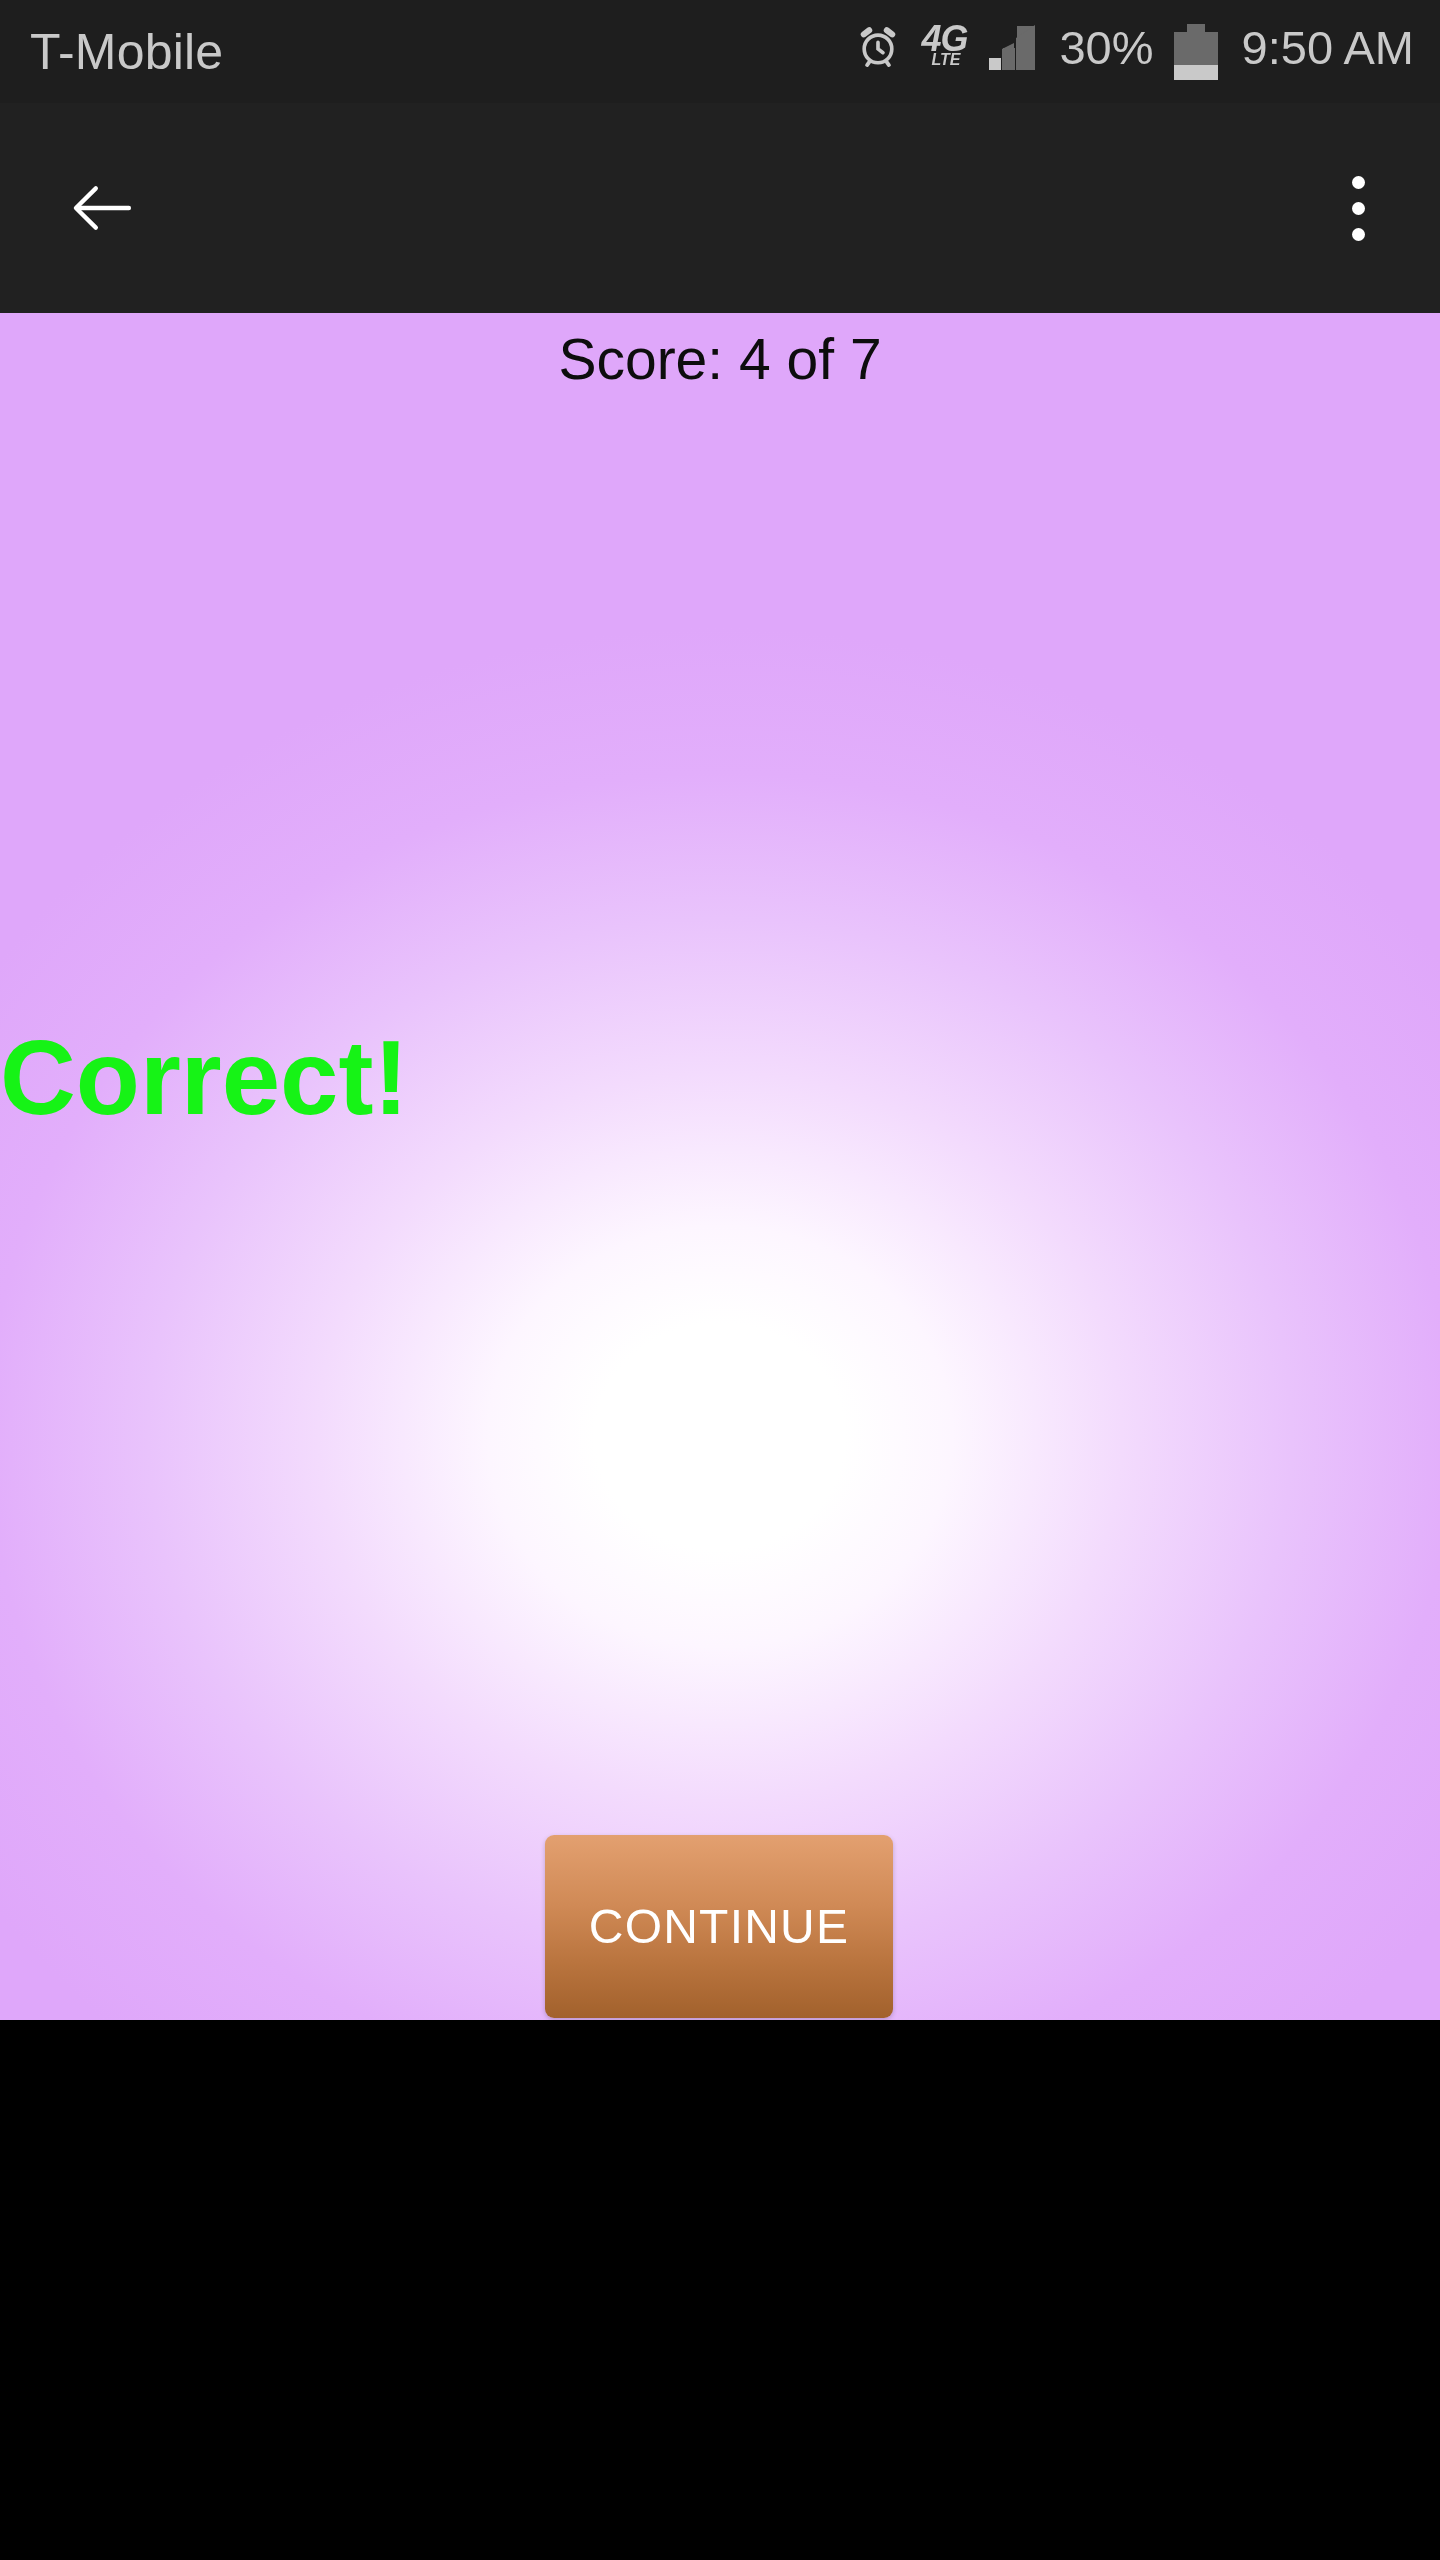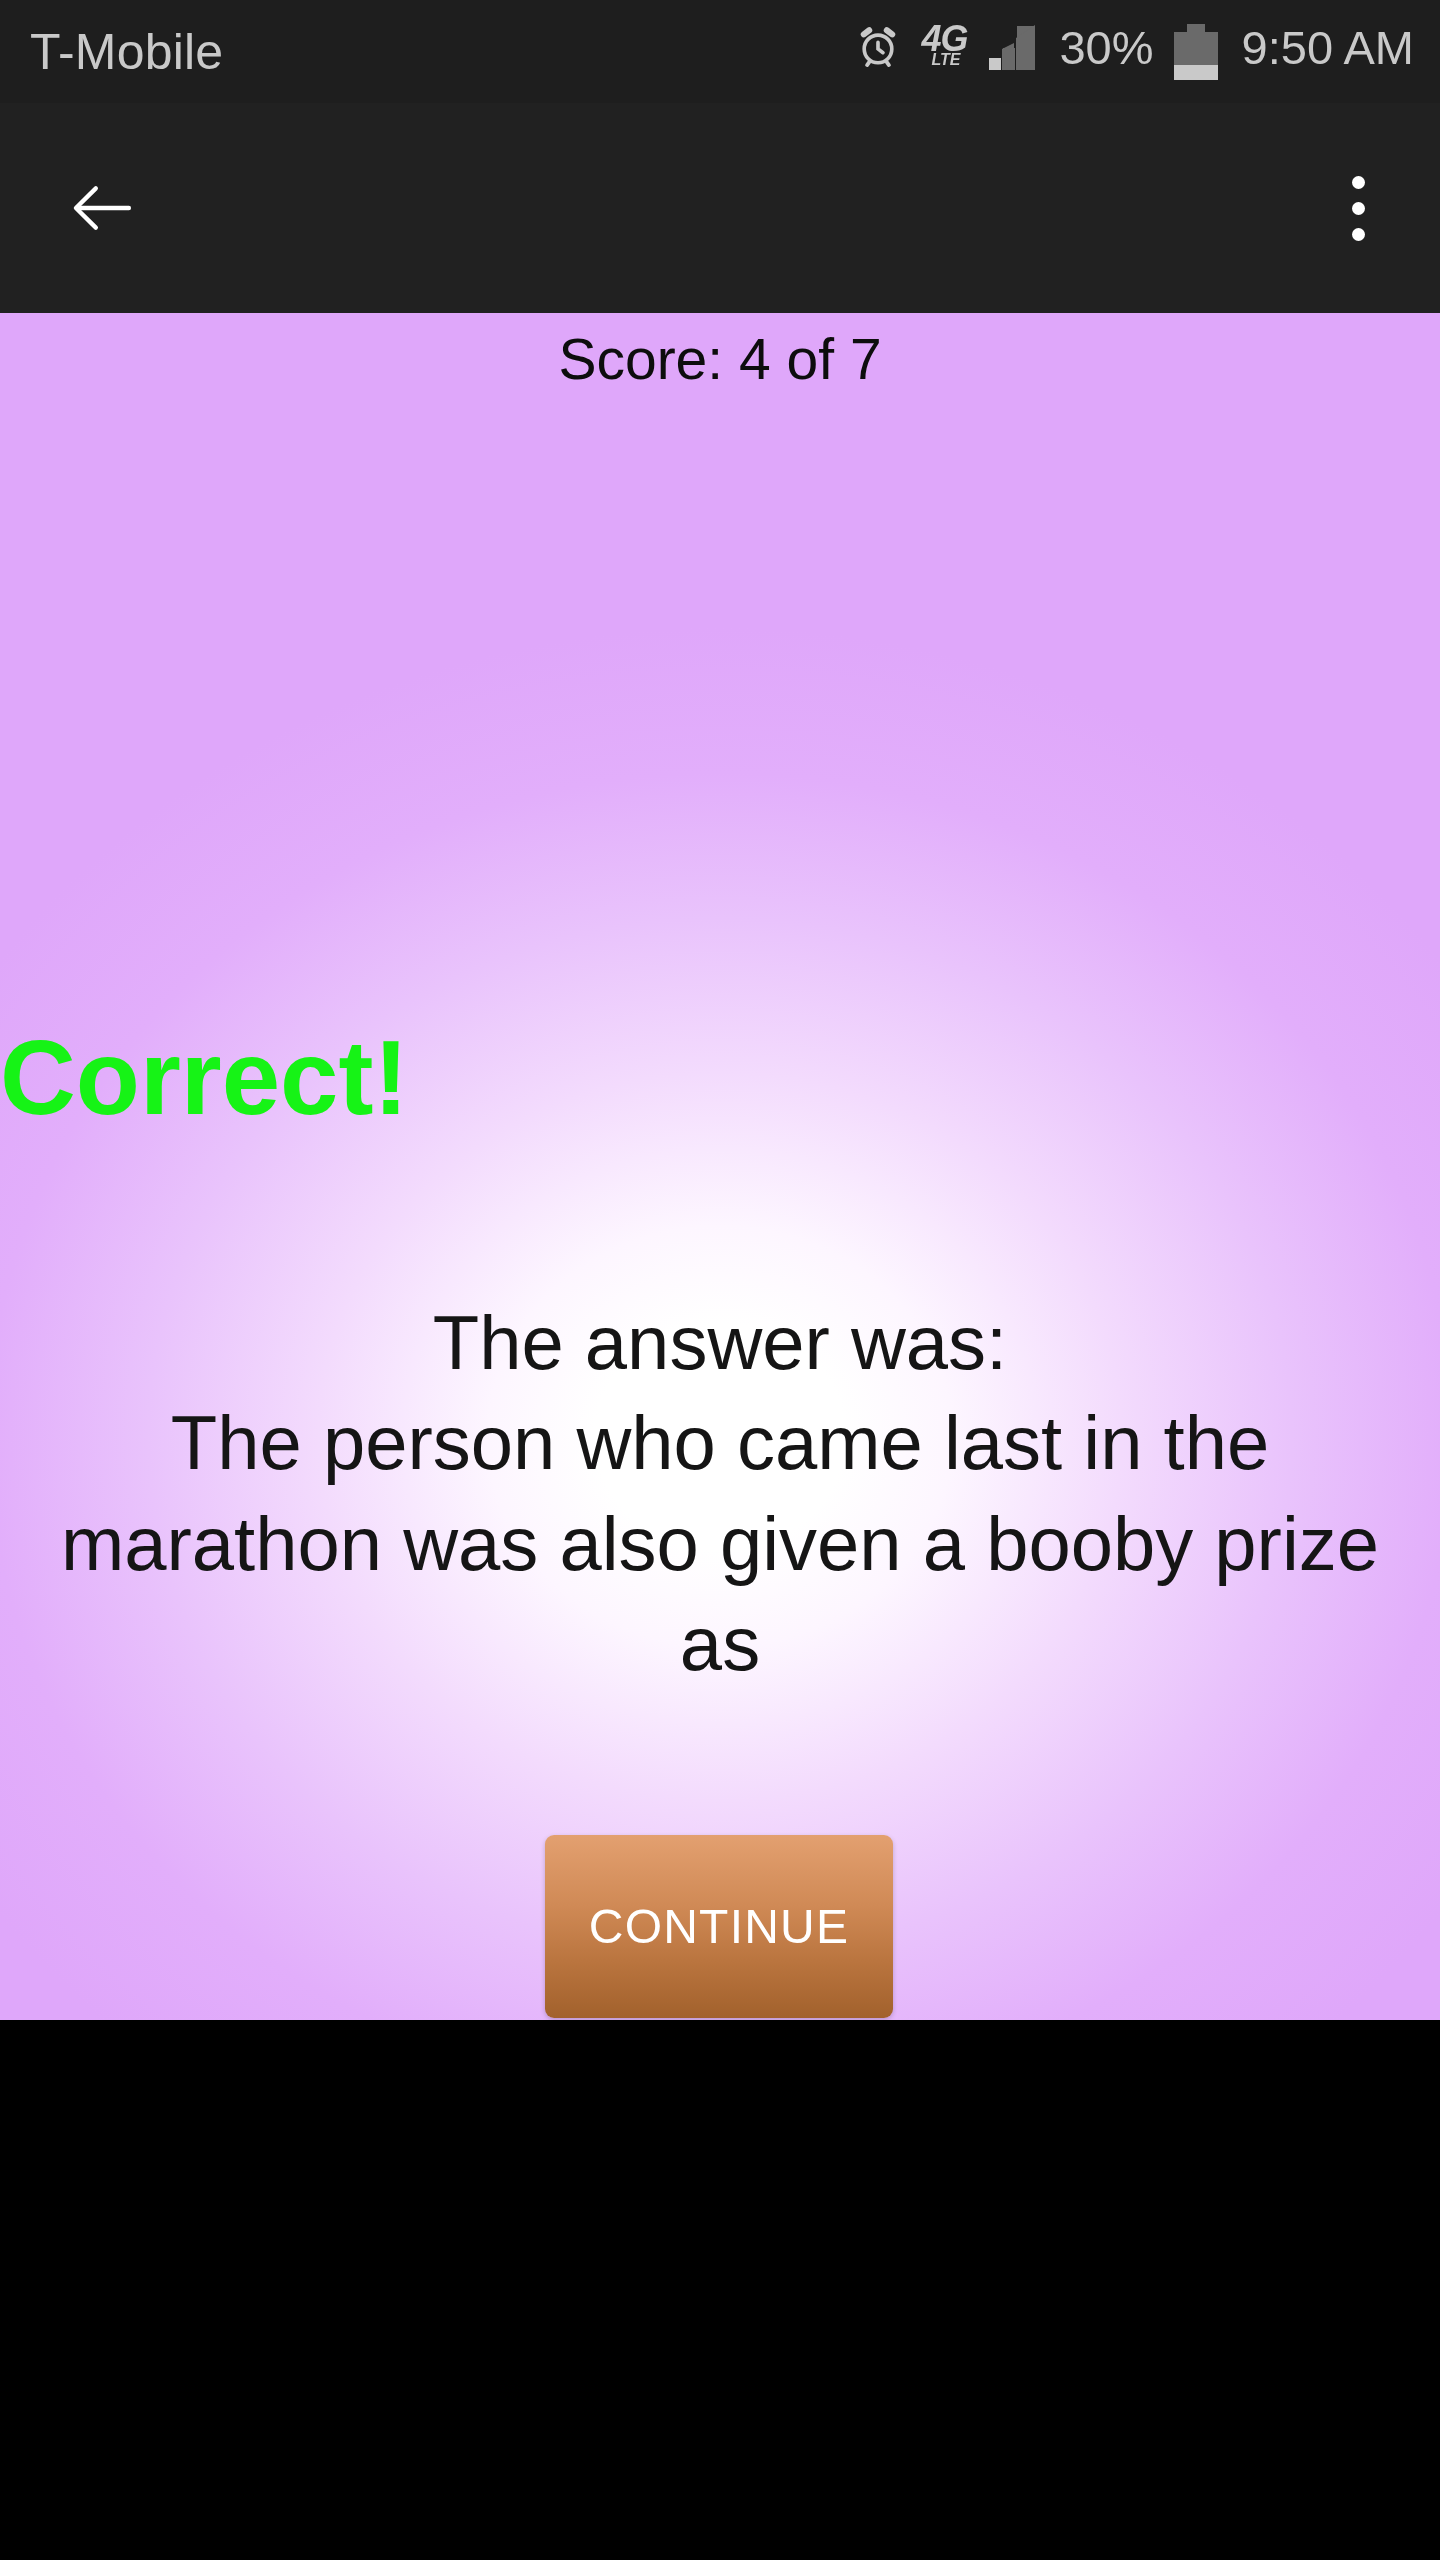--- a/index.html
+++ b/index.html
@@ -234,21 +234,19 @@
       <span class="dot"></span>
     </div>
   </div>
 
   <div id="content">
 
     <div id="score-label">Score: 4 of 7</div>
 
     <div id="result-heading">Correct!</div>
 
-    <div id="answer-block">The answer was:
-The person who came last in the marathon was also given a booby prize as</div>
 
     <button id="continue-button">CONTINUE</button>
 
     <div id="completed-label">Completed: 6%</div>
 
   </div>
 </div>
 
 </body></html>

